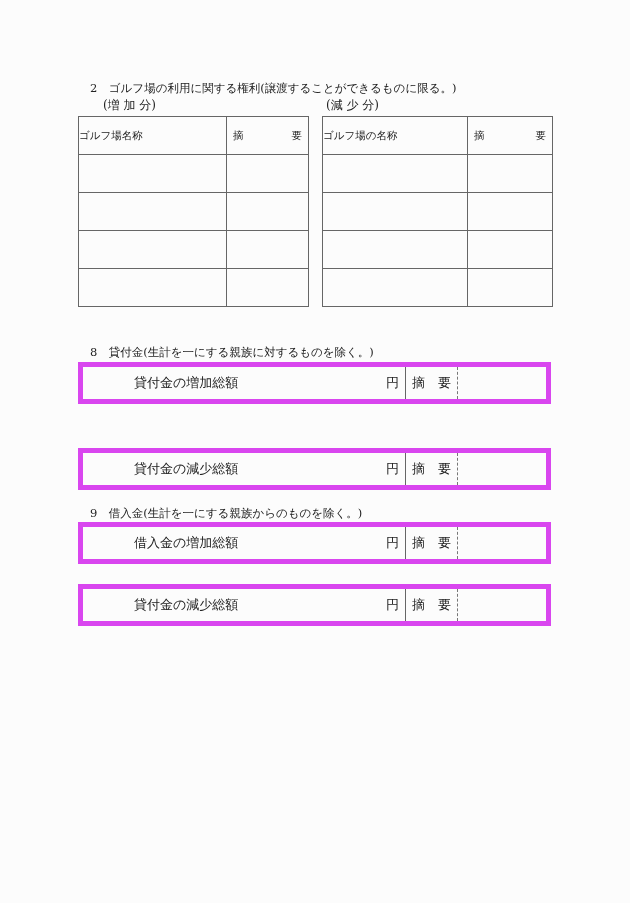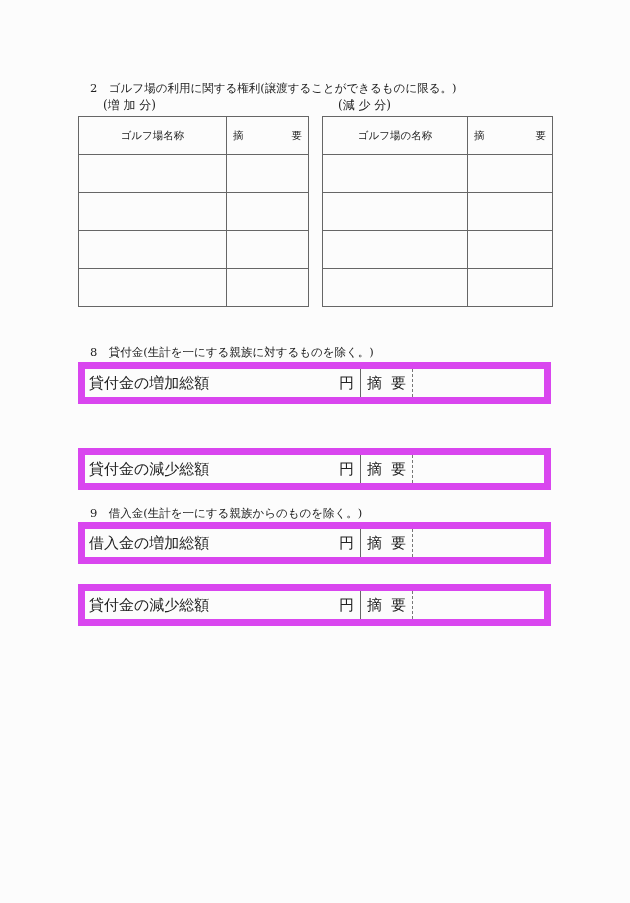--- a/index.html
+++ b/index.html
@@ -21,31 +21,32 @@
     table-layout: fixed;
   }
   table.golf td, table.golf th {
     border: 1px solid #666;
     padding: 0;
     font-weight: normal;
     font-size: 10.5px;
   }
   table.golf th { height: 37px; }
   table.golf td { height: 37px; }
-  .th-name { text-align: center; }
+  .th-name { text-align: left; }
   .th-summary { padding: 0 6px !important; }
   .th-summary .inner { display: flex; justify-content: space-between; }
 
   .sumbox {
     position: absolute;
     left: 78px; width: 473px; height: 42px;
-    border: 7px solid #d946ef;
+    border: 5px solid #d946ef;
     box-sizing: border-box;
     display: flex;
-    font-size: 15px;
+    font-size: 13px;
+    padding-left: 47px;
   }
   .sumbox .label-cell {
     width: 276px;
     border-right: 1px solid #666;
     display: flex; align-items: center; justify-content: space-between;
     padding: 0 6px 0 4px;
     box-sizing: border-box;
   }
   .sumbox .tekiyo-cell {
     width: 52px;
@@ -54,21 +55,21 @@
     padding: 0 6px 0 6px;
     box-sizing: border-box;
   }
   .sumbox .value-cell { flex: 1; }
 </style>
 </head>
 <body>
 
 <div class="abs heading" style="left:90px; top:81px;">2　ゴルフ場の利用に関する権利(譲渡することができるものに限る。)</div>
 <div class="abs subheading" style="left:103px; top:98px;">(増 加 分)</div>
-<div class="abs subheading" style="left:338px; top:98px;">(減 少 分)</div>
+<div class="abs subheading" style="left:326px; top:98px;">(減 少 分)</div>
 
 <table class="golf" style="left:78px; top:116px; width:230px;">
   <colgroup>
       <col style="width:148px">
       <col style="width:82px">
     </colgroup>
   <tbody>
       <tr>
     <th class="th-name">ゴルフ場名称</th>
     <th class="th-summary">

